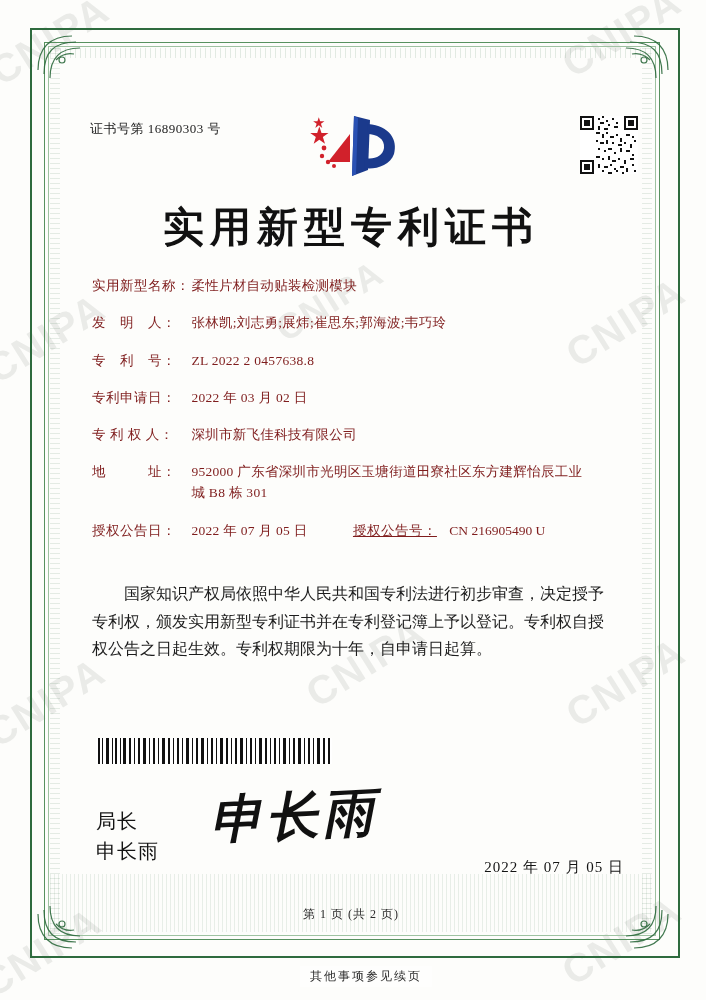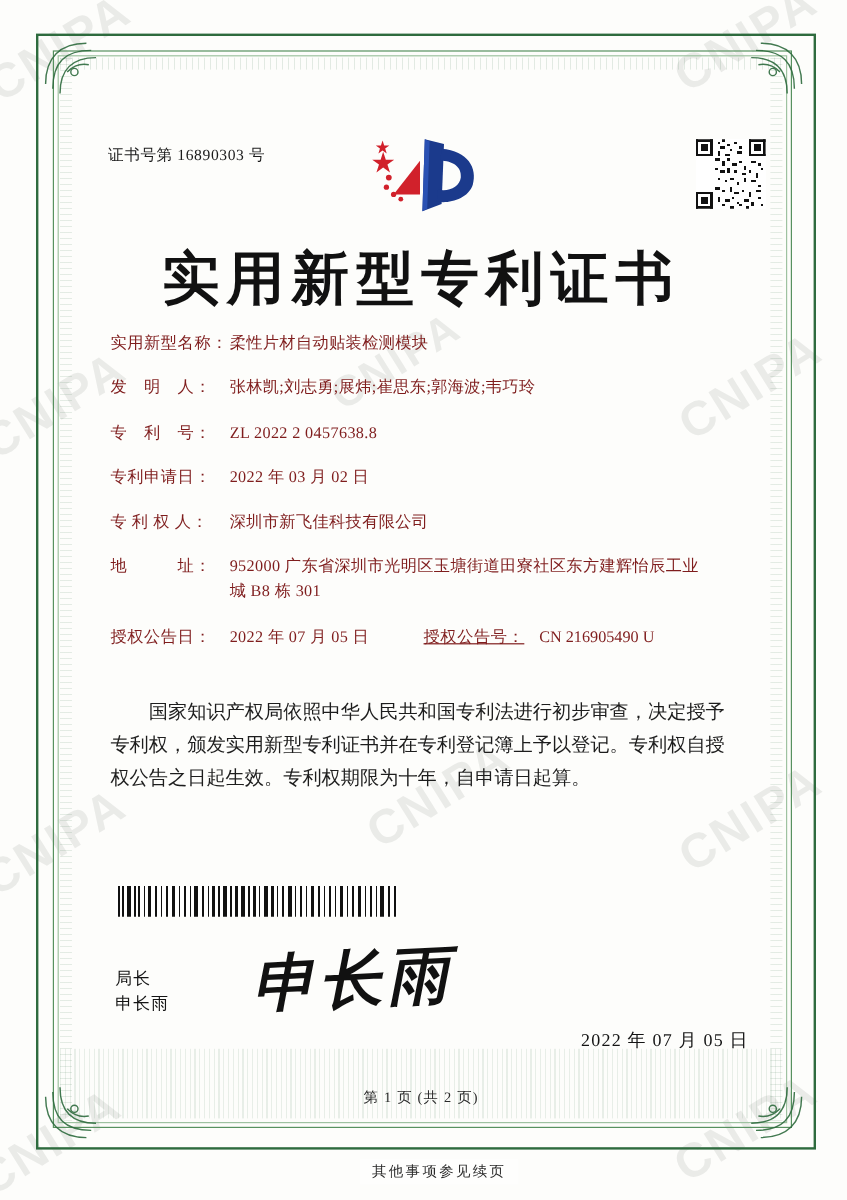--- a/index.html
+++ b/index.html
@@ -155,21 +155,21 @@
     width: 110px;
     height: 72px;
   }
 
   .title {
     position: absolute;
     left: 0;
     top: 142px;
     width: 582px;
     text-align: center;
-    font-size: 48px;
+    font-size: 41px;
     font-weight: bold;
     letter-spacing: 6px;
     color: #111111;
     font-family: "DejaVu Sans", sans-serif;
   }
 
   
   .fields {
     position: absolute;
     left: 32px;
@@ -235,21 +235,21 @@
     top: 680px;
     width: 236px;
     height: 26px;
   }
 
   
   .sig-label {
     position: absolute;
     left: 36px;
     top: 748px;
-    font-size: 14px;
+    font-size: 20px;
     line-height: 1.5;
     color: #141414;
     letter-spacing: 1px;
   }
   .sig-script {
     position: absolute;
     left: 150px;
     top: 724px;
     font-size: 52px;
     color: #111;

